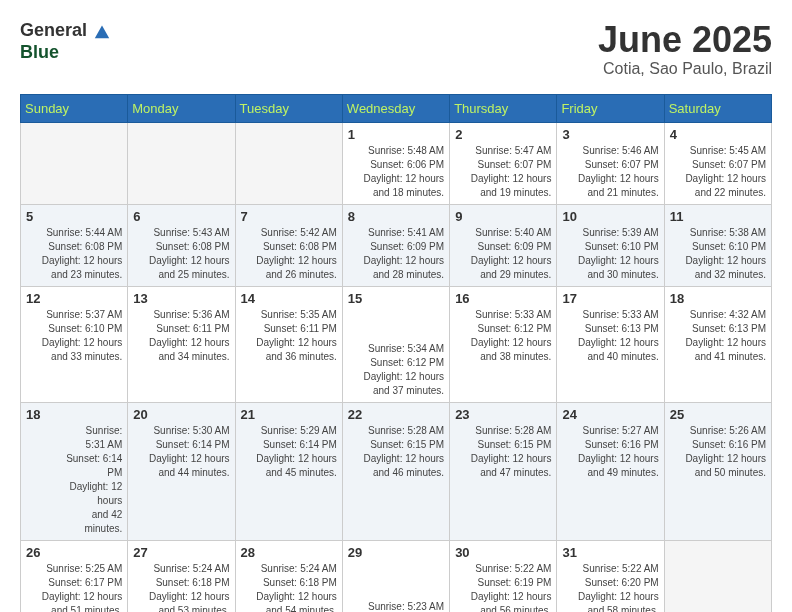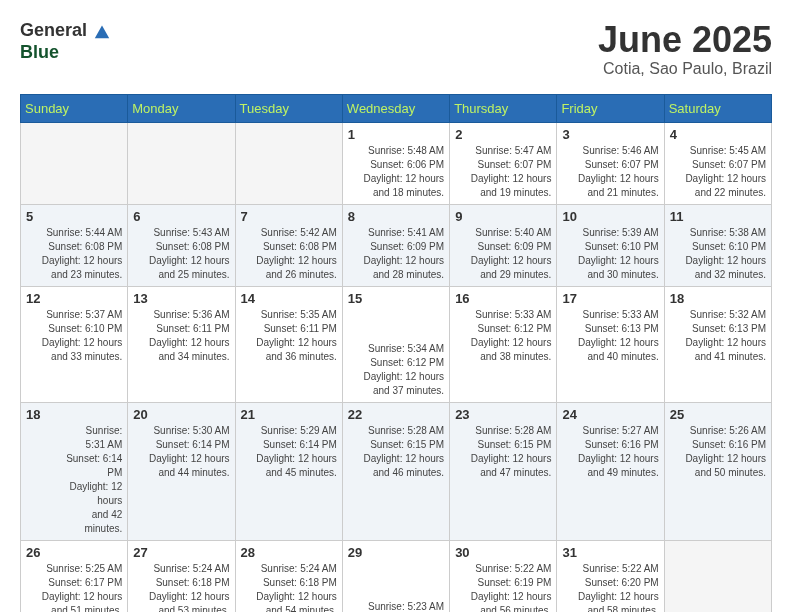--- a/index.html
+++ b/index.html
@@ -245,21 +245,21 @@
         </td>
         <td>
           <span class="day-number">17</span>
           <div class="day-info" style="white-space: pre-line;">Sunrise: 5:33 AM
 Sunset: 6:13 PM
 Daylight: 12 hours
 and 40 minutes.</div>
         </td>
         <td>
           <span class="day-number">18</span>
-          <div class="day-info" style="white-space: pre-line;">Sunrise: 5:32 AM
+          <div class="day-info" style="white-space: pre-line;">Sunrise: 4:32 AM
 Sunset: 6:13 PM
 Daylight: 12 hours
 and 41 minutes.</div>
         </td>
       </tr>
       <tr class="row-shaded">
         <td>
           <span class="day-number">18</span>
           <div class="day-info" style="white-space: pre-line; margin-left: 40px;">Sunrise: 5:31 AM
 Sunset: 6:14 PM

